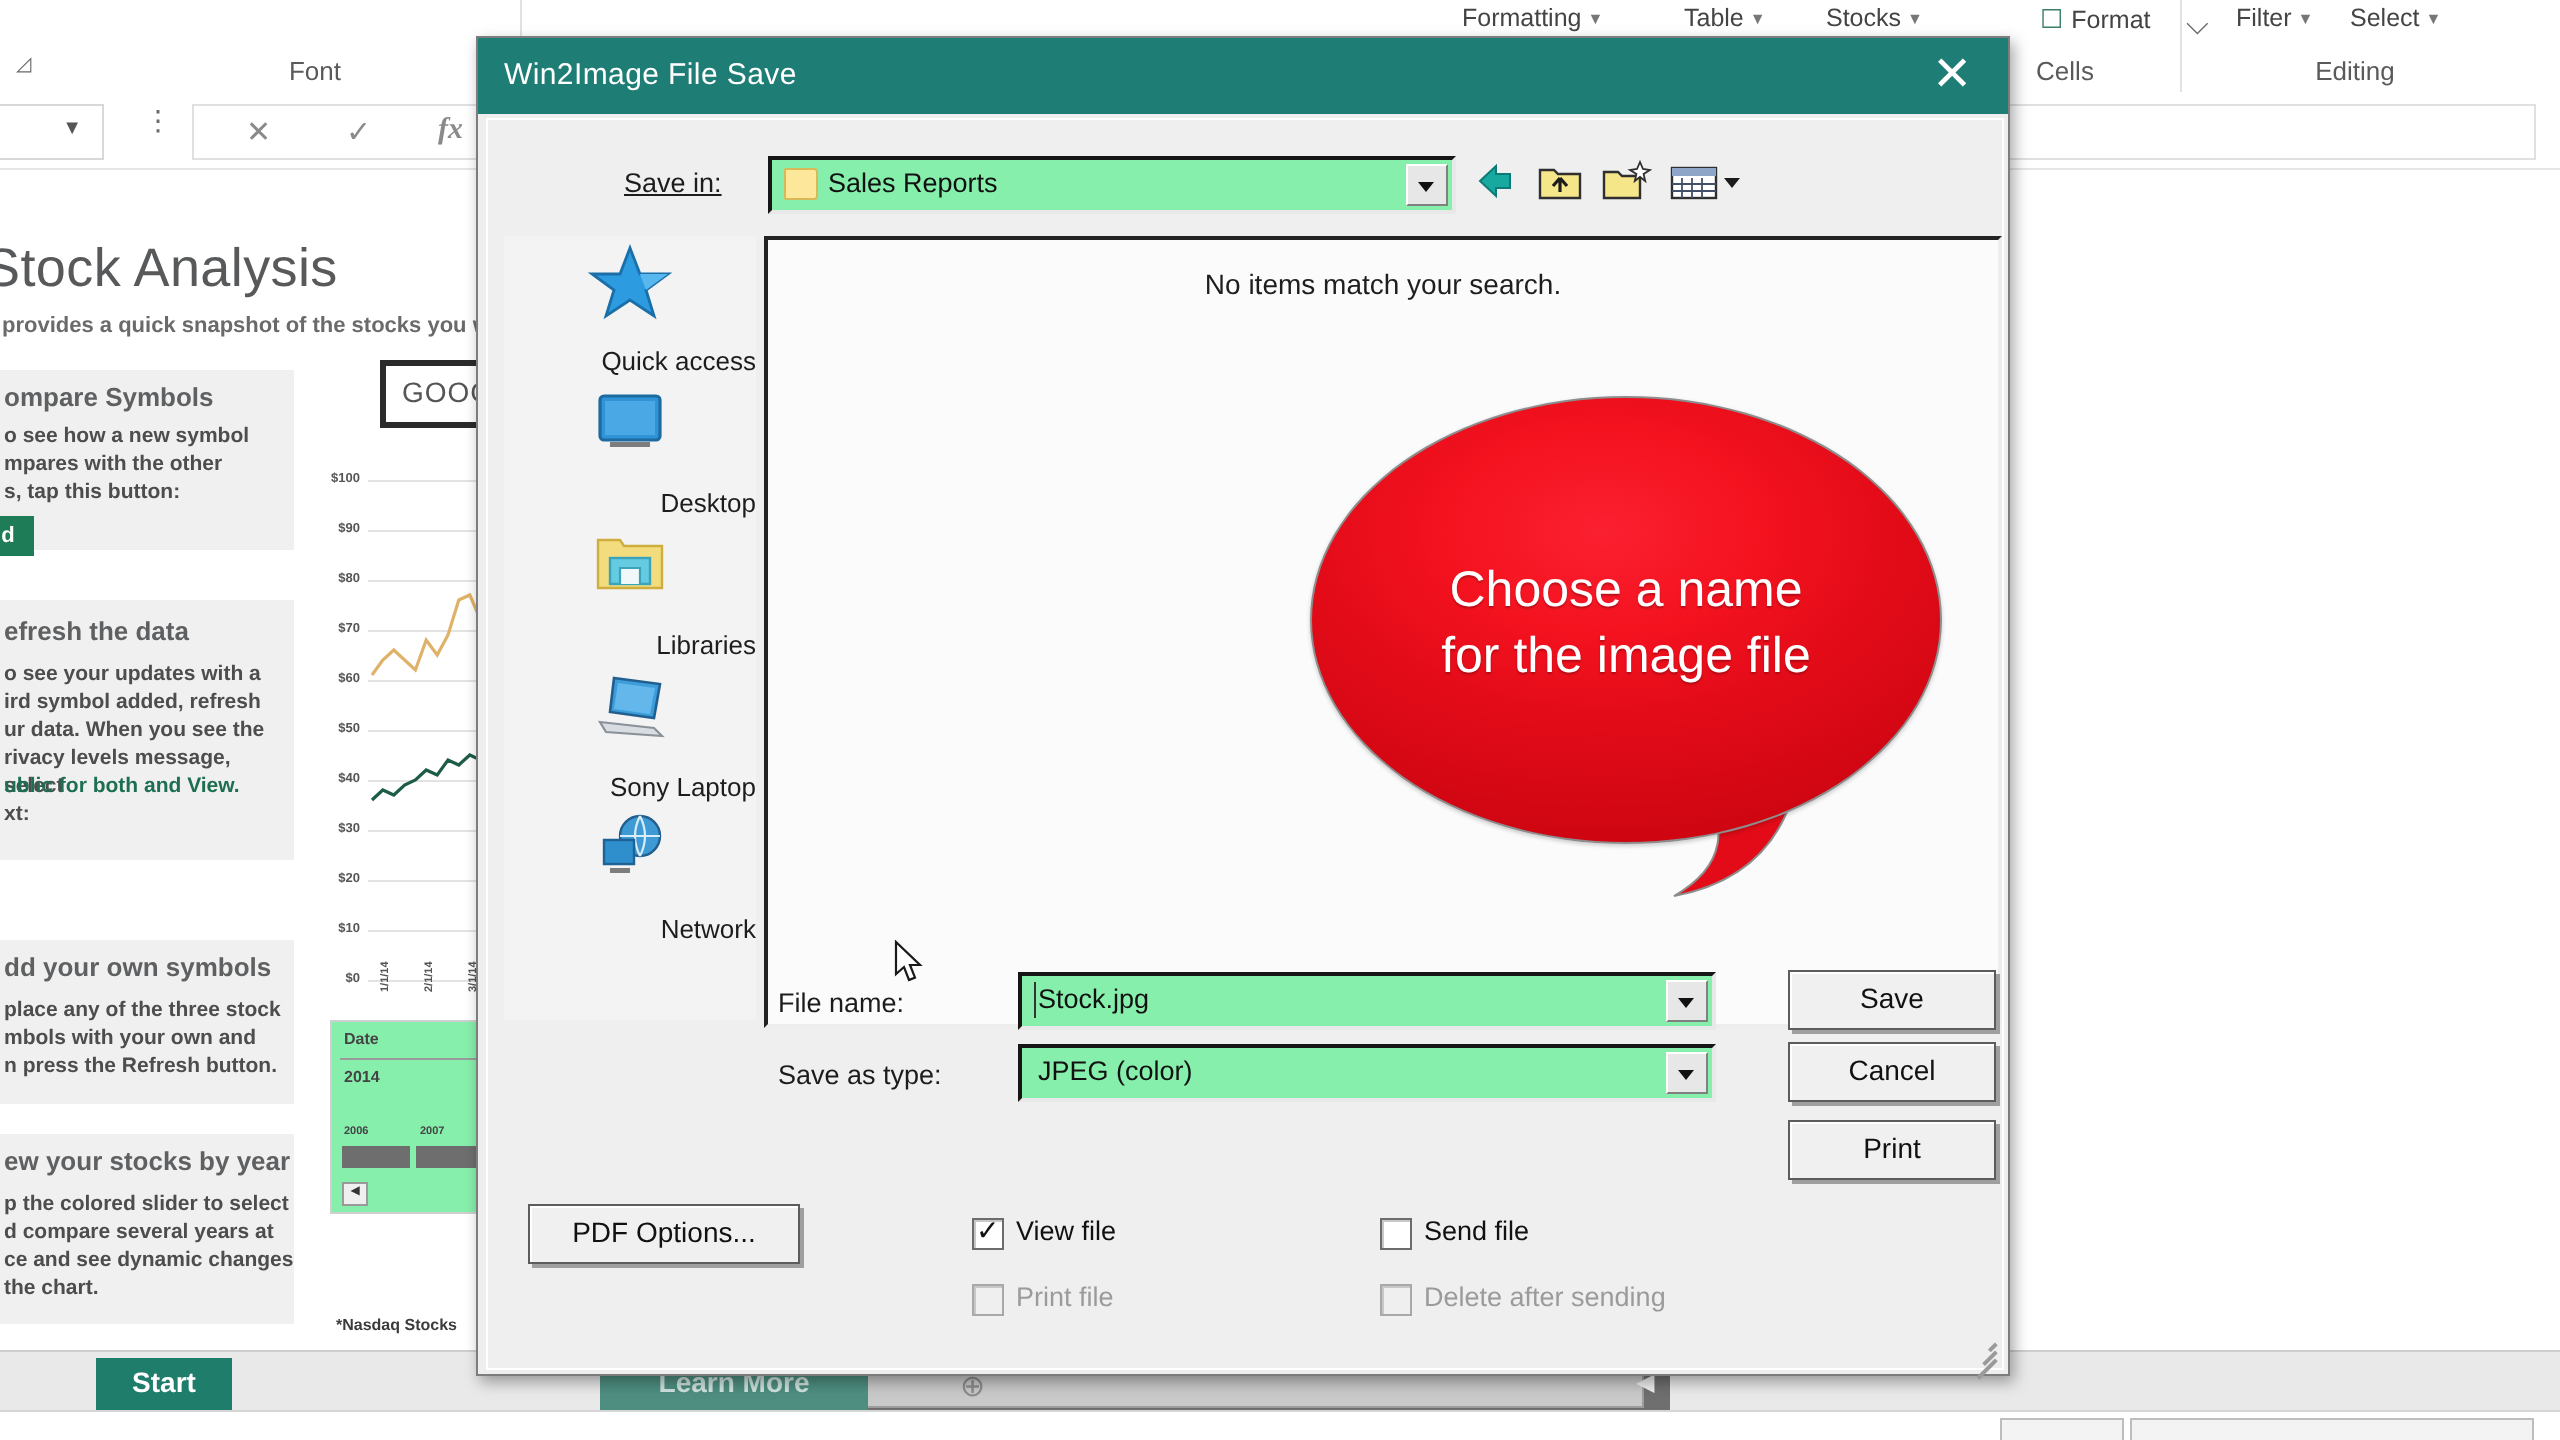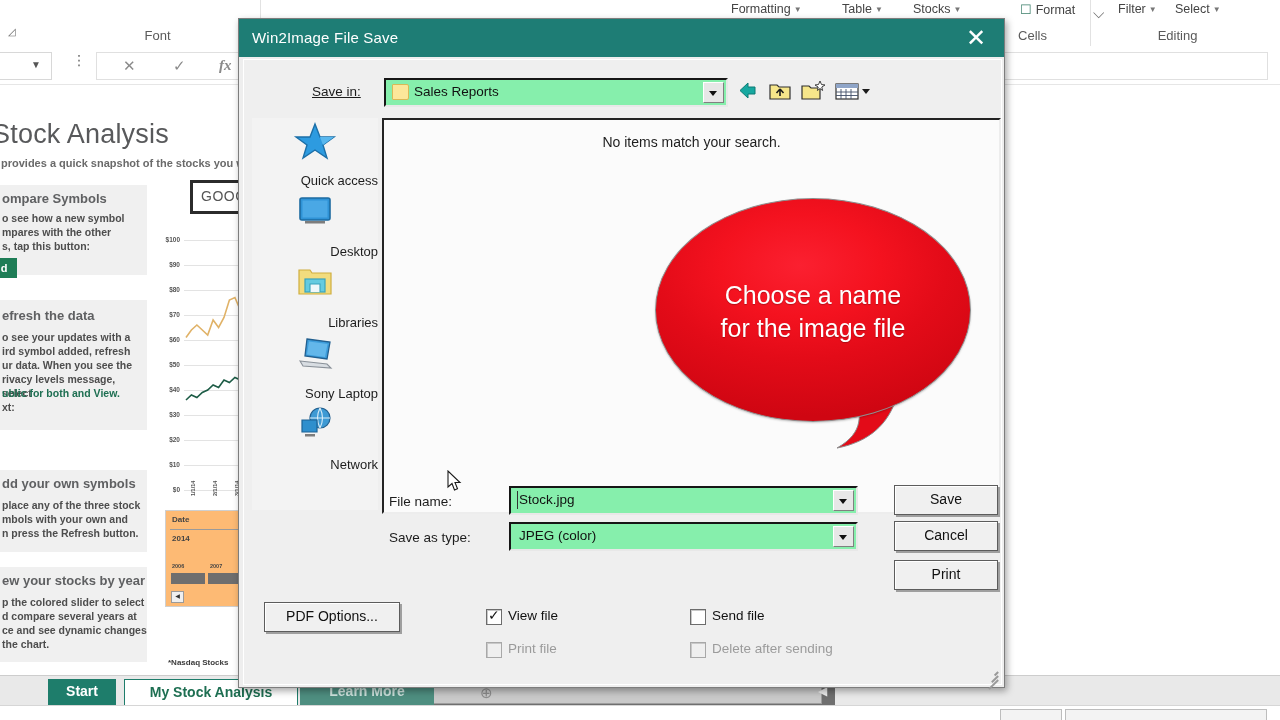--- a/index.html
+++ b/index.html
@@ -36,21 +36,21 @@
   .card .grn{color:#1e6f52;}
   .addbtn{position:absolute;background:#1e7d56;color:#fff;font-size:11px;font-weight:bold;padding:4px 10px;}
 
   .chartwrap{position:absolute;left:150px;top:95px;width:115px;height:300px;}
   .goog{position:absolute;left:40px;top:0px;width:60px;height:28px;border:3px solid #2b2b2b;background:#fff;}
   .goog span{position:absolute;left:8px;top:5px;font-size:14px;color:#555;letter-spacing:.5px;}
   .ylab{position:absolute;right:0;font-size:6.5px;color:#555;font-weight:bold;text-align:right;width:30px;}
   .gline{position:absolute;left:34px;height:1px;background:#e3e3e3;}
   .xlab{position:absolute;font-size:5.5px;color:#555;font-weight:bold;transform:rotate(-90deg);transform-origin:left top;white-space:nowrap;}
 
-  .dtable{position:absolute;left:165px;top:425px;width:80px;height:95px;border:1px solid #cfcfcf;background:#fdba74;}
+  .dtable{position:absolute;left:165px;top:425px;width:80px;height:95px;border:1px solid #cfcfcf;background:#86efac;}
   .dtable .dt-h{position:absolute;left:6px;top:4px;font-size:8px;font-weight:bold;color:#444;}
   .dtable .dt-rule{position:absolute;left:4px;top:18px;width:72px;height:1px;background:#9a9a9a;}
   .dtable .dt-y{position:absolute;left:6px;top:23px;font-size:8px;font-weight:bold;color:#444;}
   .dtable .sl-lab{position:absolute;top:52px;font-size:5.5px;font-weight:bold;color:#444;}
   .dtable .sl-bar{position:absolute;top:62px;height:11px;background:#6e6e6e;}
   .dtable .sl-btn{position:absolute;left:5px;top:80px;width:11px;height:10px;border:1px solid #9a9a9a;background:#efefef;font-size:6px;text-align:center;line-height:9px;color:#333;}
   .nasdaq{position:absolute;left:168px;top:573px;font-size:8px;font-weight:bold;color:#3b3b3b;}
 
   .tabstrip{position:absolute;left:0;top:675px;width:1280px;height:30px;background:#e9e9e9;border-top:1px solid #cdcdcd;}
   .sheettab{position:absolute;top:3px;height:27px;font-size:14px;font-weight:bold;line-height:25px;text-align:center;}
@@ -246,21 +246,20 @@
     </div>
     <div class="nasdaq">*Nasdaq Stocks</div>
   </div>
 
   <div class="tabstrip">
     <div class="tabfill"></div>
     <div class="tabnavbox"></div>
     <div class="plusbtn">⊕</div>
     <div class="scrollleft">◀</div>
     <div class="sheettab tab-green" style="left:48px;width:68px;">Start</div>
-    <div class="sheettab tab-active" style="left:124px;width:172px;">My Stock Analysis</div>
     <div class="sheettab tab-dim" style="left:300px;width:134px;">Learn More</div>
   </div>
 
   <div class="statusbar">
     <div class="sb-box" style="left:1000px;width:60px;"></div>
     <div class="sb-box" style="left:1065px;width:200px;"></div>
   </div>
 </div>
 
 <div id="save-dialog">

